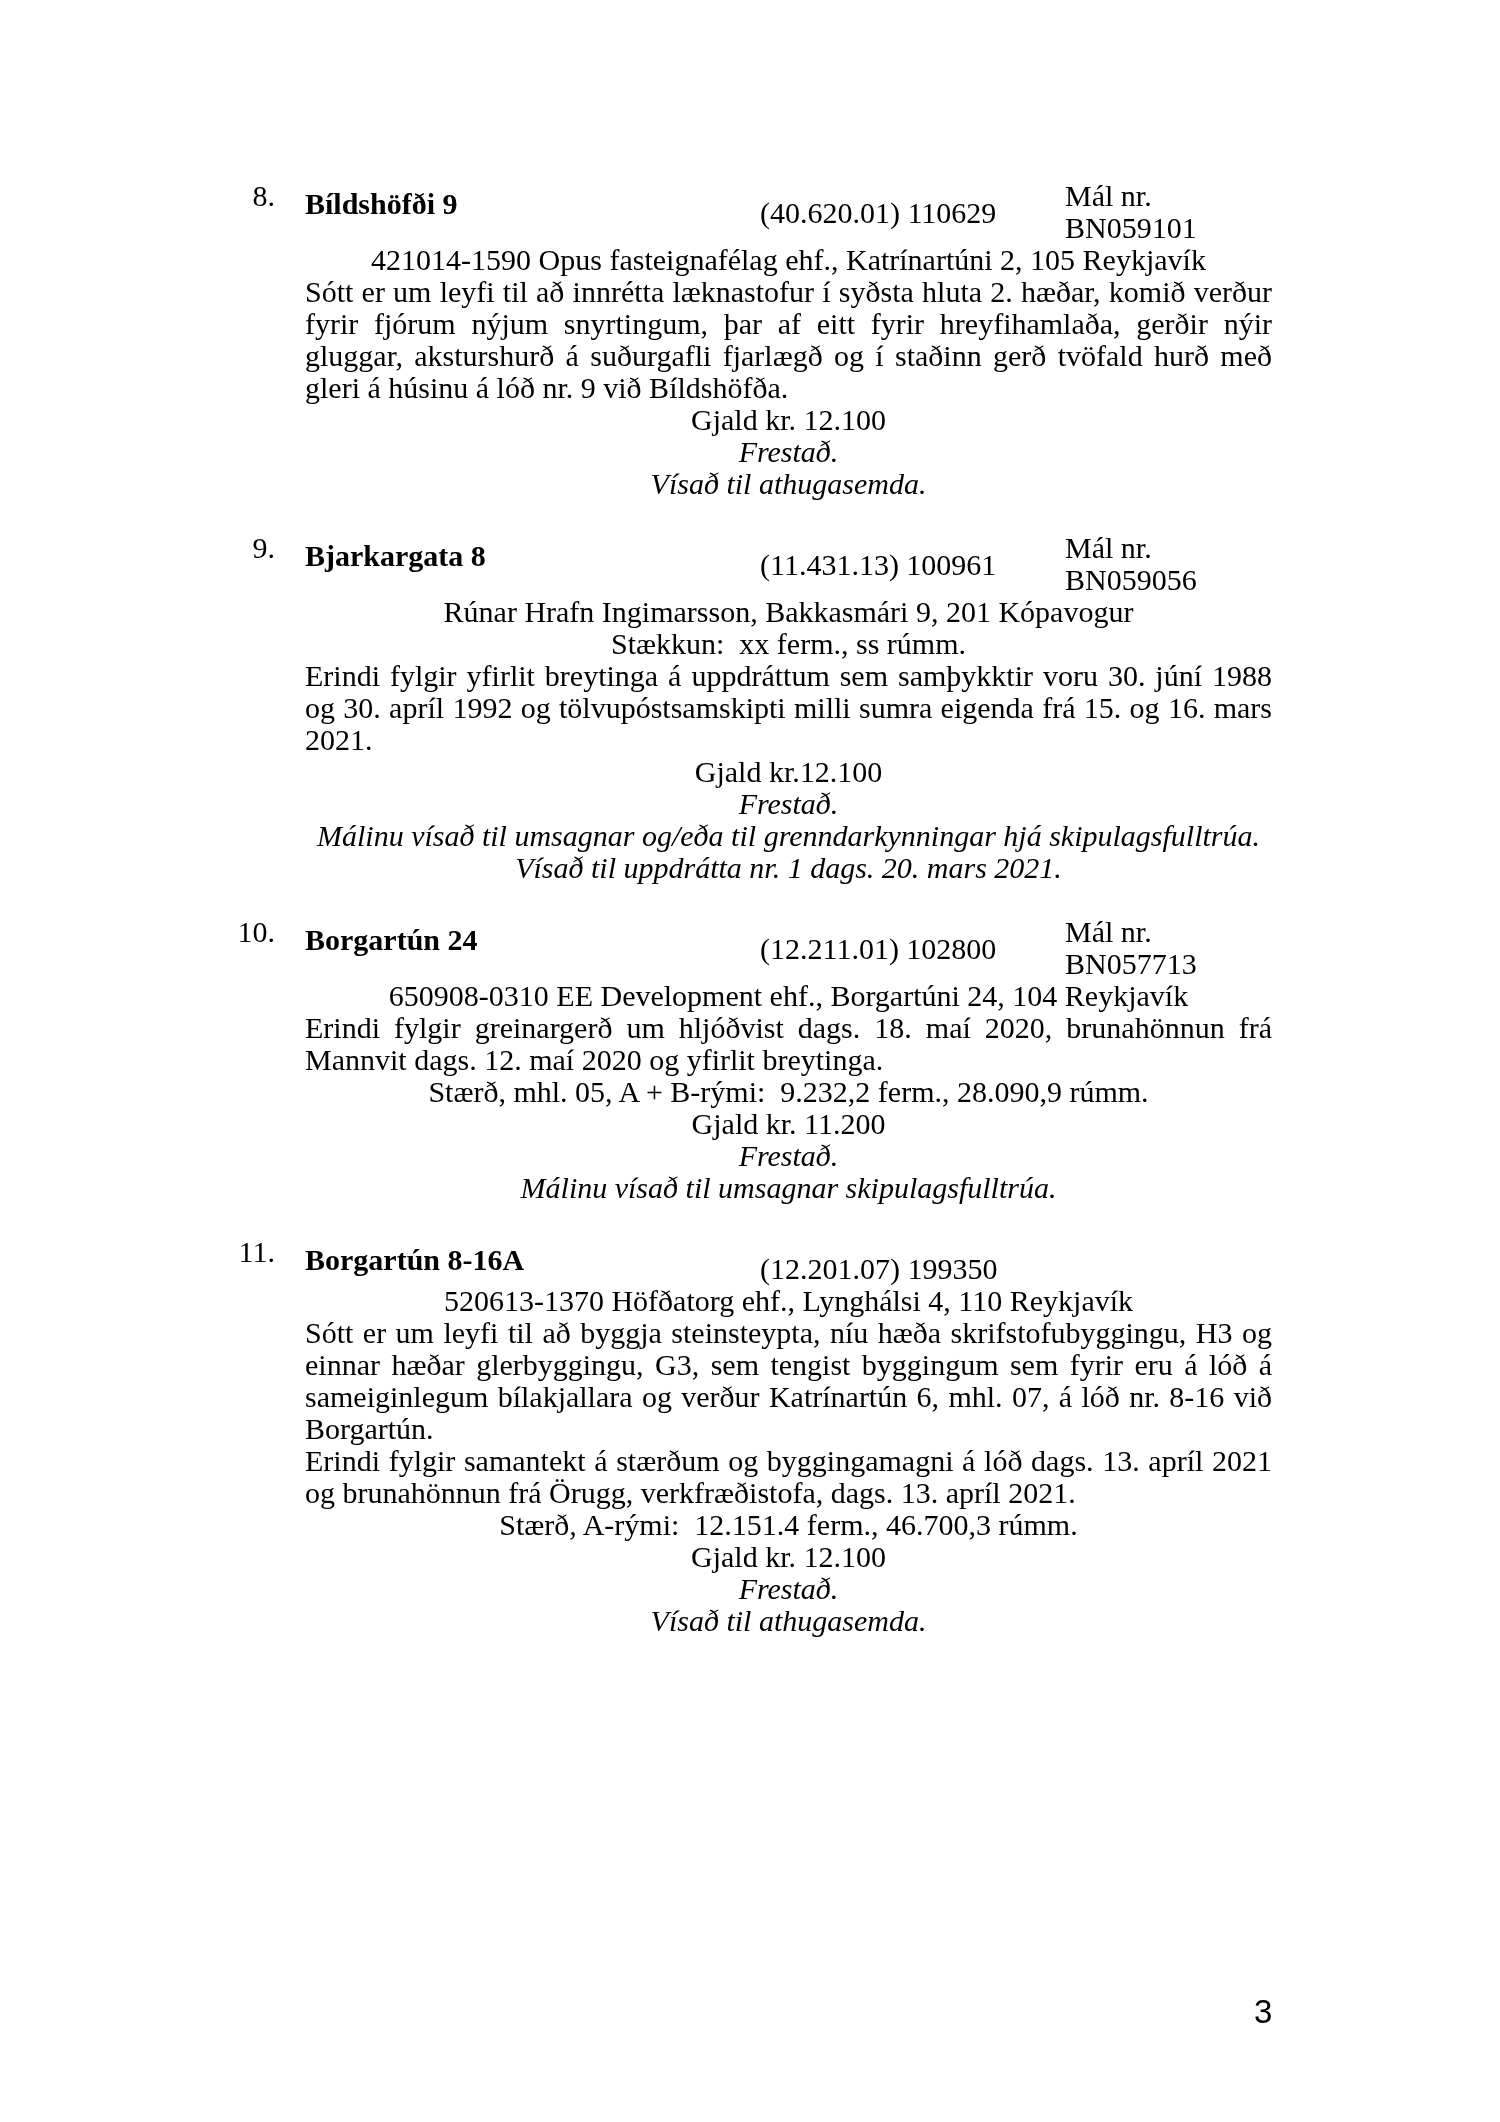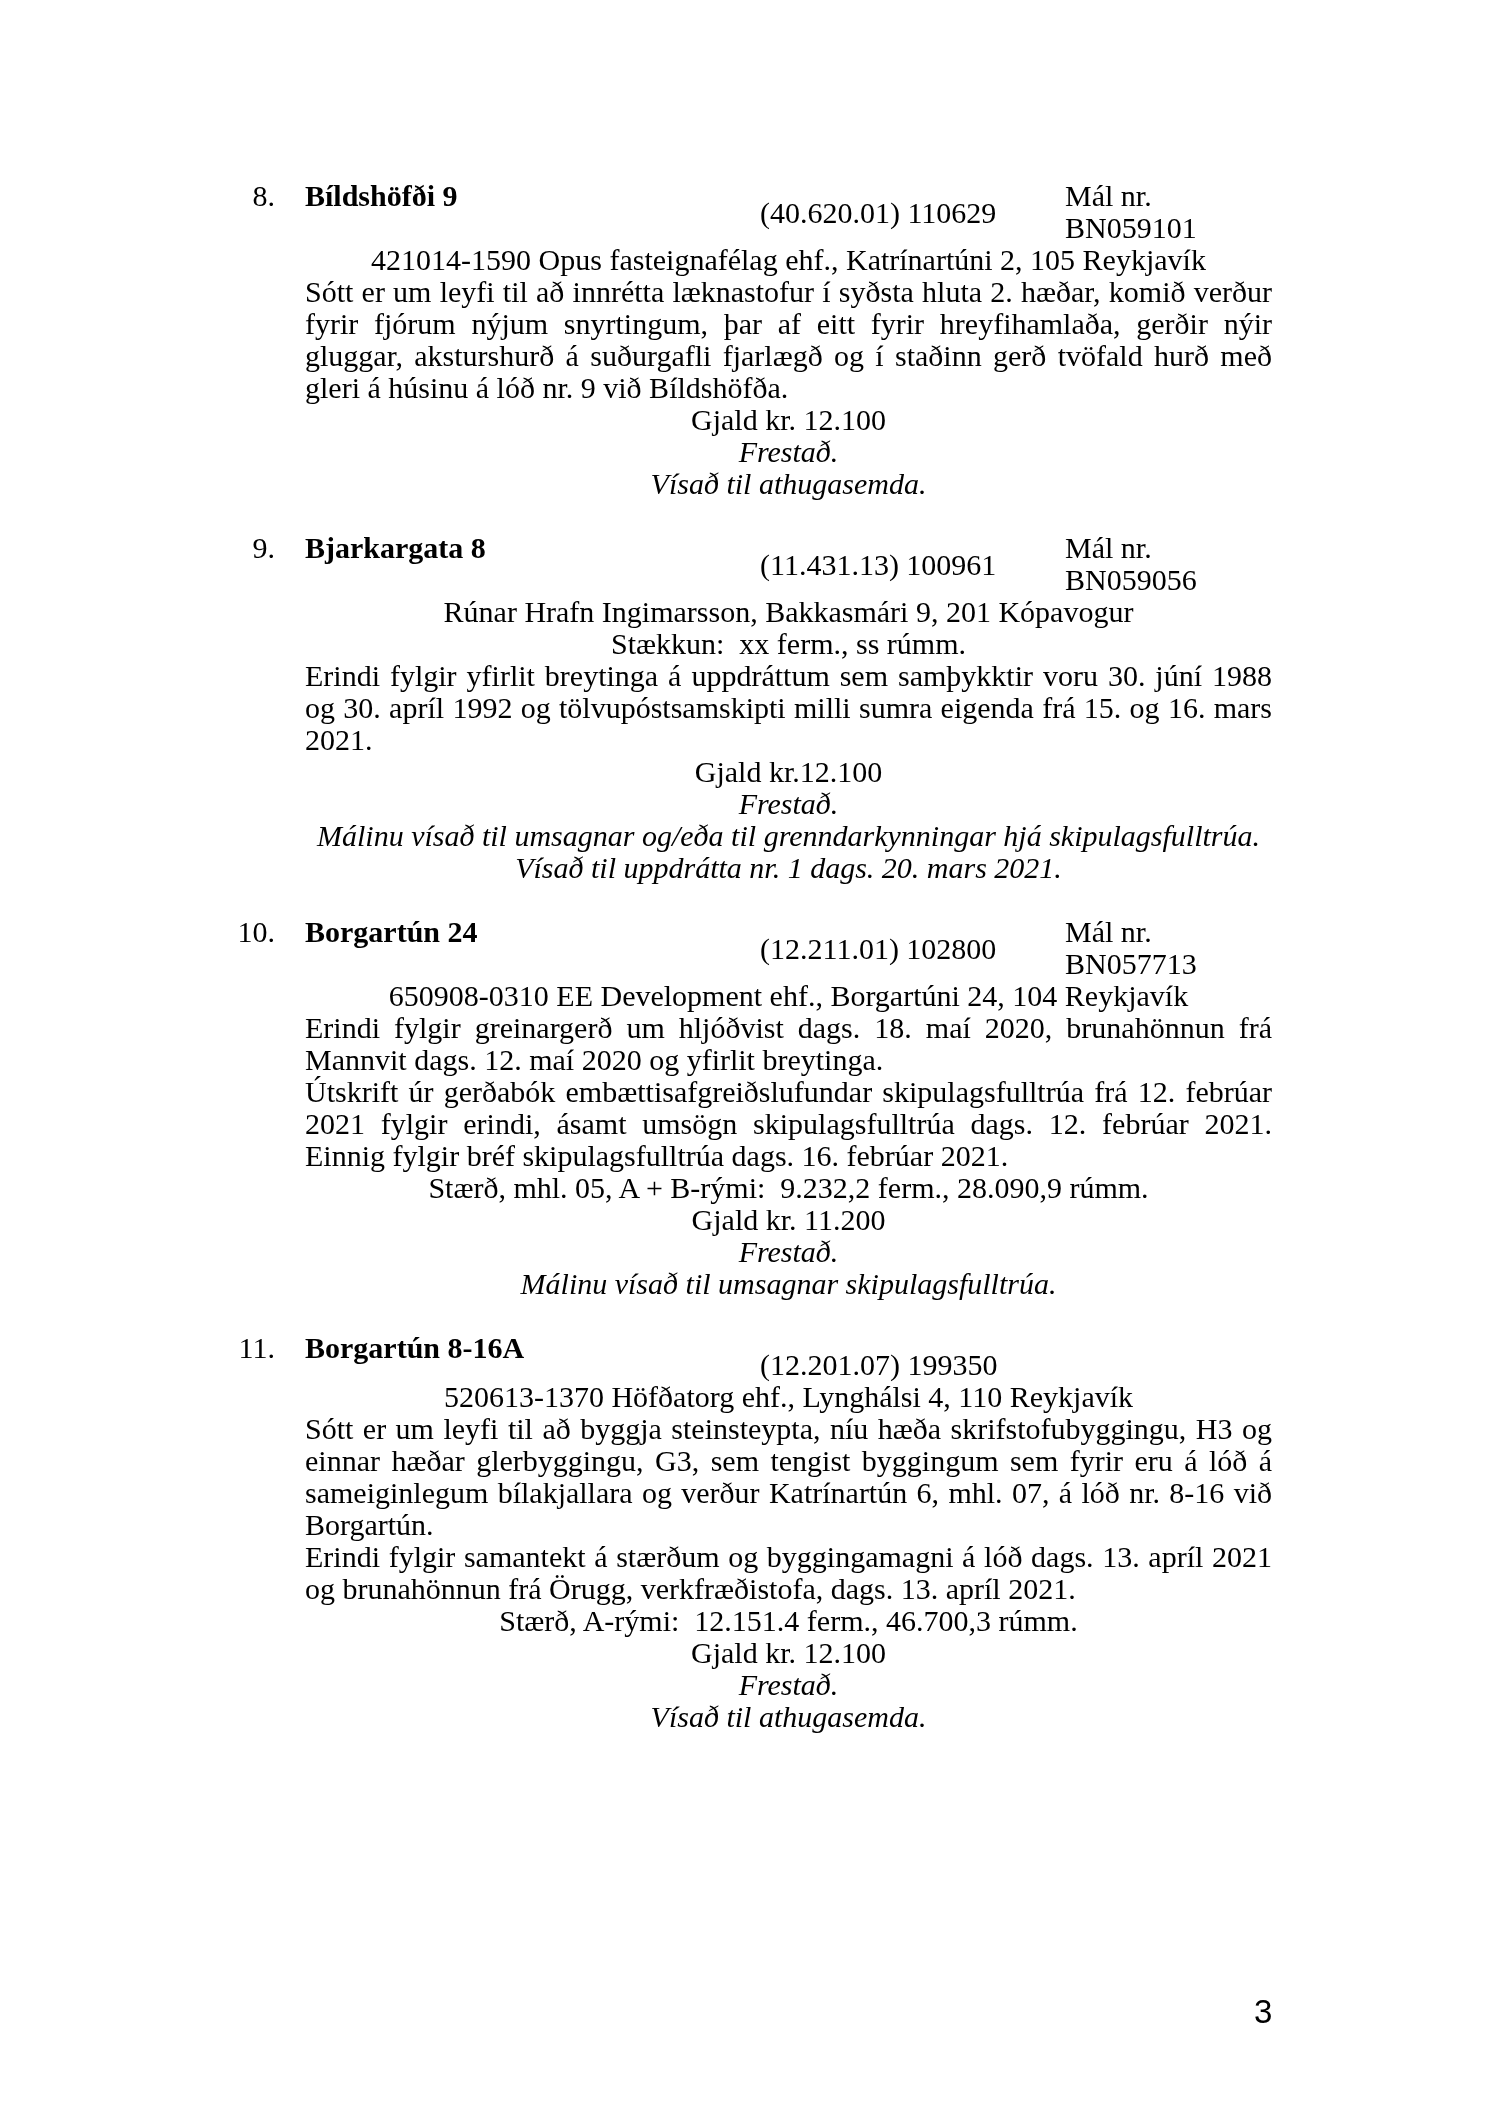--- a/index.html
+++ b/index.html
@@ -33,20 +33,21 @@
     left: -105px;
     width: 75px;
     text-align: right;
   }
   .item-header {
     display: flex;
   }
   .item-title {
     flex: 0 0 455px;
     font-weight: bold;
+    margin-top: 8px;
   }
   .item-code {
     flex: 0 0 305px;
     margin-top: 17px;
   }
   .item-case {
     flex: 1 1 auto;
   }
   p.applicant, p.para {
     margin: 0;
@@ -108,21 +109,20 @@
 
   <article class="item">
     <div class="item-header">
       <span class="item-num">10.</span>
       <span class="item-title">Borgartún 24</span>
       <span class="item-code">(12.211.01) 102800</span>
       <span class="item-case">Mál nr. BN057713</span>
     </div>
     <p class="applicant">650908-0310 EE Development ehf., Borgartúni 24, 104 Reykjavík</p>
         <p class="para body">Erindi fylgir greinargerð um hljóðvist dags. 18. maí 2020, brunahönnun frá Mannvit dags. 12. maí 2020 og yfirlit breytinga.</p>
-        <p class="para body">Útskrift úr gerðabók embættisafgreiðslufundar skipulagsfulltrúa frá 12. febrúar 2021 fylgir erindi, ásamt umsögn skipulagsfulltrúa dags. 12. febrúar 2021. Einnig fylgir bréf skipulagsfulltrúa dags. 16. febrúar 2021.</p>
         <p class="para plain">Stærð, mhl. 05, A + B-rými:  9.232,2 ferm., 28.090,9 rúmm.</p>
         <p class="para plain">Gjald kr. 11.200</p>
         <p class="para italic">Frestað.</p>
         <p class="para italic">Málinu vísað til umsagnar skipulagsfulltrúa.</p>
       </article>
 
   <article class="item">
     <div class="item-header">
       <span class="item-num">11.</span>
       <span class="item-title">Borgartún 8-16A</span>

